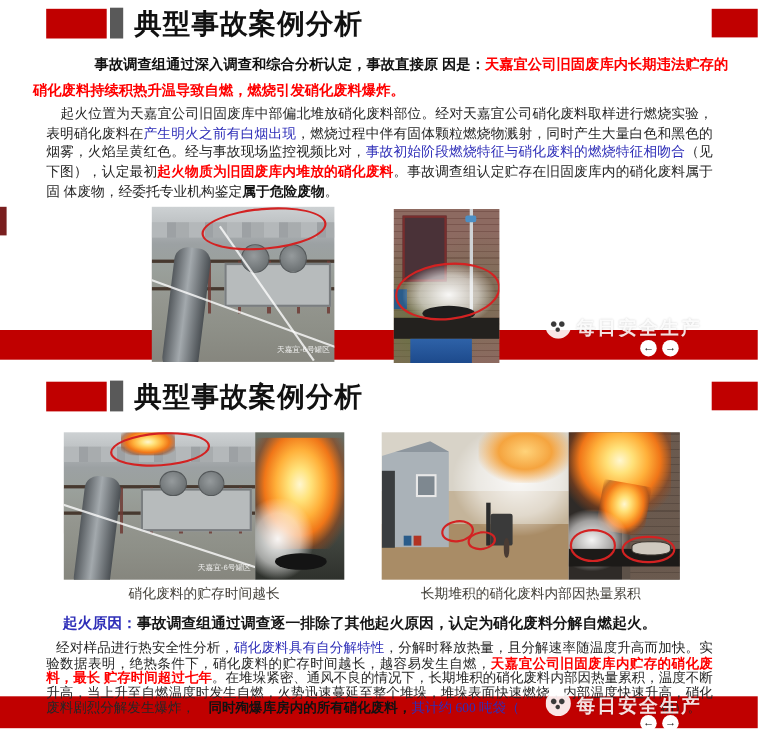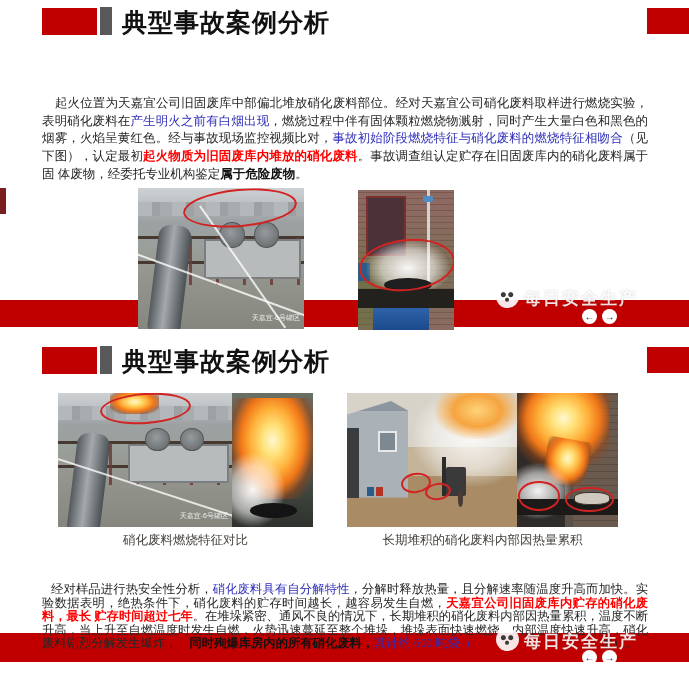--- a/index.html
+++ b/index.html
@@ -64,20 +64,21 @@
 
 <div id="page">
 
   <div class="abs" style="left:0;top:0;width:689px;height:338px;">
 
     <div class="abs hdr-red" style="left:42px;top:8px;width:55px;height:27px;"></div>
     <div class="abs hdr-gray" style="left:100px;top:7px;width:12px;height:28px;"></div>
     <div class="abs slide-title" style="left:122px;top:6px;height:32px;line-height:32px;">典型事故案例分析</div>
     <div class="abs hdr-red" style="left:647px;top:8px;width:42px;height:26px;"></div>
 
+    <div class="abs para1" style="left:30px;top:47px;width:632px;"><span class="sg-b">事故调查组通过深入调查和综合分析认定，事故直接原 因是：</span><span class="sg-br">天嘉宜公司旧固废库内长期违法贮存的硝化废料持续积热升温导致自燃，燃烧引发硝化废料爆炸。</span></div>
     <div class="abs para para2" style="left:42px;top:95px;width:606px;"><span class="sg-k">起火位置为天嘉宜公司旧固废库中部偏北堆放硝化废料部位。经对天嘉宜公司硝化废料取样进行燃烧实验，表明硝化废料在</span><span class="sg-bl">产生明火之前有白烟出现</span><span class="sg-k">，燃烧过程中伴有固体颗粒燃烧物溅射，同时产生大量白色和黑色的烟雾，火焰呈黄红色。经与事故现场监控视频比对，</span><span class="sg-bl">事故初始阶段燃烧特征与硝化废料的燃烧特征相吻合</span><span class="sg-k">（见下图），认定最初</span><span class="sg-br">起火物质为旧固废库内堆放的硝化废料</span><span class="sg-k">。事故调查组认定贮存在旧固废库内的硝化废料属于固 体废物，经委托专业机构鉴定</span><span class="sg-b">属于危险废物</span><span class="sg-k">。</span></div>
 
     <div class="abs redbar" style="left:0;top:300px;width:689px;height:27px;z-index:1;"></div>
 
     <div class="abs" style="left:0;top:188px;width:6px;height:26px;background:#7a1f1f;z-index:2;"></div>
 
     <div class="photo cctv" style="left:138px;top:188px;width:166px;height:141px;z-index:2;">
       <div class="cc-bldgs" style="top:10%;height:10%;"></div>
       <div class="cc-rack" style="top:34%;"></div>
       <div class="cc-rack" style="top:52%;"></div>
@@ -132,21 +133,21 @@
       <div class="cc-cable" style="left:-5%;top:72%;width:120%;transform:rotate(18deg);"></div>
       <div class="annot" style="left:24%;top:0;width:50%;height:20%;transform:rotate(-4deg);"></div>
       <div class="cc-wm">天嘉宜-6号罐区</div>
     </div>
 
     <div class="photo" style="left:232px;top:55px;width:81px;height:134px;z-index:2;background:linear-gradient(180deg,#6a6f66,#4a4f48 60%,#2e312c);">
       <div class="abs grad-fire" style="left:0;top:4%;width:100%;height:75%;"></div>
       <div class="abs smoke" style="left:-15%;top:45%;width:80%;height:55%;"></div>
       <div class="abs" style="left:22%;top:82%;width:58%;height:11%;background:#141414;border-radius:50%;"></div>
     </div>
-    <div class="abs caption" style="left:58px;top:194px;width:255px;">硝化废料燃烧特征对比</div>
+    <div class="abs caption" style="left:58px;top:194px;width:255px;">硝化废料的贮存时间越长</div>
 
     <div class="photo" style="left:347px;top:55px;width:170px;height:134px;z-index:2;background:linear-gradient(180deg,#d8d3c8 0 40%,#c4b49a 40% 62%,#a98c66 62% 100%);">
       <div class="abs smoke" style="left:38%;top:-5%;width:70%;height:75%;opacity:.9;"></div>
       <div class="abs" style="left:52%;top:-8%;width:50%;height:42%;background:radial-gradient(ellipse,#ffd37a 0%,#f5a43f 40%,rgba(245,164,63,0) 75%);"></div>
       <div class="abs" style="left:0;top:6%;width:36%;height:72%;background:linear-gradient(180deg,#8d969e 0 10%,#aab2b8 10% 100%);clip-path:polygon(0 14%,72% 0,100% 10%,100% 100%,0 100%);"></div>
       <div class="abs" style="left:18%;top:28%;width:9%;height:13%;background:#7e8890;border:2px solid #e8e8e8;"></div>
       <div class="abs" style="left:0;top:26%;width:7%;height:52%;background:#3a3d3f;"></div>
       <div class="abs" style="left:17%;top:70%;width:4%;height:7%;background:#b23424;"></div>
       <div class="abs" style="left:12%;top:70%;width:4%;height:7%;background:#2a5c8a;"></div>
       <div class="abs" style="left:58%;top:55%;width:12%;height:22%;background:#3a3a3a;border-radius:2px;"></div>
@@ -161,20 +162,23 @@
       <div class="abs grad-fire" style="left:0;top:-6%;width:92%;height:60%;"></div>
       <div class="abs grad-fire" style="left:28%;top:34%;width:44%;height:34%;transform:rotate(10deg);"></div>
       <div class="abs smoke" style="left:-12%;top:52%;width:65%;height:42%;"></div>
       <div class="abs" style="left:0;top:79%;width:100%;height:12%;background:#1c1a18;"></div>
       <div class="abs" style="left:56%;top:74%;width:34%;height:8%;background:#cfc9bf;border:1px solid #3a352f;border-radius:40%;"></div>
       <div class="annot" style="left:1%;top:66%;width:38%;height:19%;"></div>
       <div class="annot" style="left:48%;top:70%;width:44%;height:16%;"></div>
     </div>
     <div class="abs caption" style="left:347px;top:194px;width:271px;">长期堆积的硝化废料内部因热量累积</div>
 
+    <div class="abs cause" style="left:42px;top:220px;width:606px;">
+      <span class="sg-bl" style="font-weight:700;">起火原因：</span><span>事故调查组通过调查逐一排除了其他起火原因，认定为硝化废料分解自燃起火。</span>
+    </div>
 
     <div class="abs para paraB" style="left:42px;top:245px;width:606px;z-index:3;"><span class="sg-k">经对样品进行热安全性分析，</span><span class="sg-bl">硝化废料具有自分解特性</span><span class="sg-k">，分解时释放热量，且分解速率随温度升高而加快。实验数据表明，绝热条件下，硝化废料的贮存时间越长，越容易发生自燃，</span><span class="sg-br">天嘉宜公司旧固废库内贮存的硝化废料，最长 贮存时间超过七年</span><span class="sg-k">。在堆垛紧密、通风不良的情况下，长期堆积的硝化废料内部因热量累积，温度不断升高，当上升至自燃温度时发生自燃，火势迅速蔓延至整个堆垛，堆垛表面快速燃烧，内部温度快速升高，硝化废料剧烈分解发生爆炸，</span><span class="sg-b">　同时殉爆库房内的所有硝化废料，</span><span class="sg-bl">其计约 600 吨袋（</span><span class="sg-gap"></span><span class="sg-k">物）。</span></div>
 
     <div class="logo" style="left:496px;top:290px;z-index:4;"></div>
     <div class="wmk" style="left:524px;top:292px;z-index:4;">每日安全生产</div>
     <div class="navbtn" style="left:582px;top:312px;z-index:5;">←</div>
     <div class="navbtn" style="left:602px;top:312px;z-index:5;">→</div>
   </div>
 
 </div>

